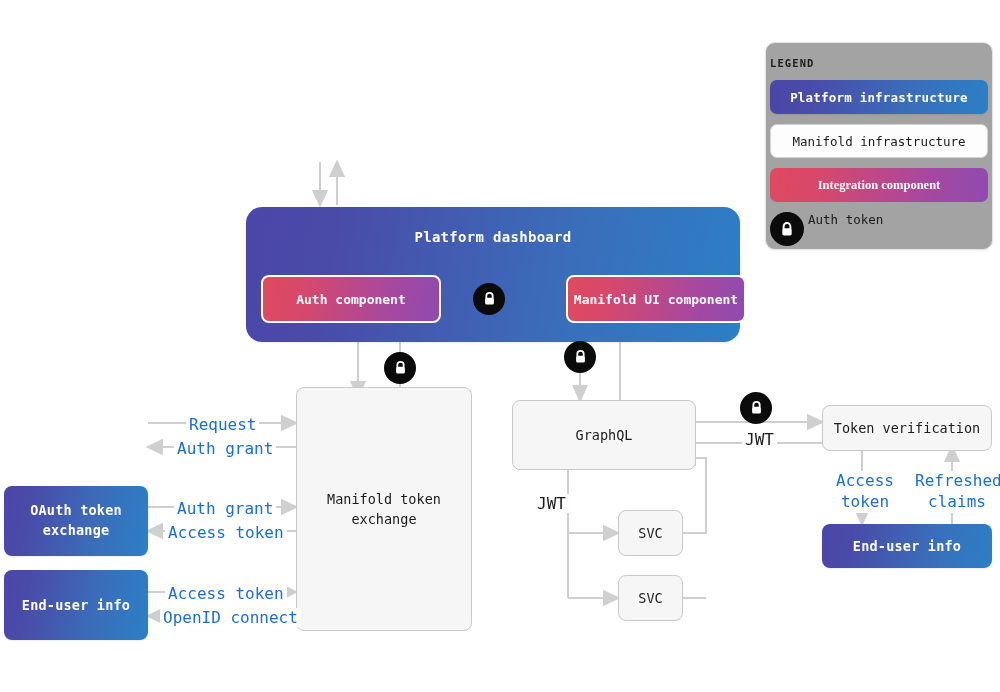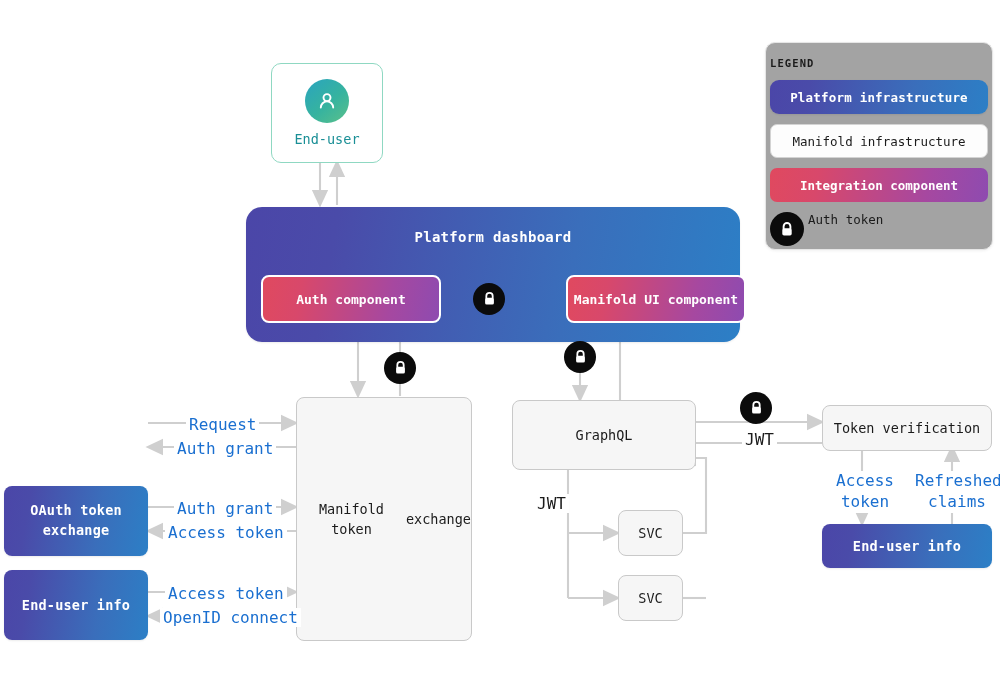--- a/index.html
+++ b/index.html
@@ -23,23 +23,23 @@
   .lock{position:absolute;width:32px;height:32px;border-radius:50%;background:#0b0b0b;display:flex;align-items:center;justify-content:center;z-index:6;}
 
   .elabel{position:absolute;color:#1a6fd0;font-size:16px;white-space:nowrap;background:#fff;padding:0 3px;z-index:4;}
   .elabel.dark{color:#1b1b1b;}
   .elabel.ctr{text-align:center;}
 
   
   #legend{position:absolute;left:765px;top:6px;width:228px;height:208px;background:#a3a3a3;border:1px solid #e6e6e6;border-radius:10px;box-shadow:0 1px 3px rgba(0,0,0,.06);box-sizing:border-box;padding:14px 4px;margin-top:36px;}
   #legend .ltitle{font-size:10.5px;font-weight:700;letter-spacing:1.1px;color:#1b1b1b;margin-bottom:11px;}
   .lrow{height:34px;border-radius:7px;display:flex;align-items:center;justify-content:center;margin-bottom:10px;font-size:12.5px;box-sizing:border-box;}
-  .lrow.plat{color:#fff;font-weight:700;border-radius:9px;}
+  .lrow.plat{color:#fff;font-weight:700;}
   .lrow.manifold{background:#fdfdfd;border:1.5px solid #d3d3d3;color:#1b1b1b;font-weight:400;}
-  .lrow.integration{border:none;color:#fff;font-weight:700;}
+  .lrow.integration{border:none;color:#fff;font-weight:700;font-family:Liberation Serif, serif;}
   .ltoken{display:flex;gap:4px;margin-top:2px;}
   .ltoken .tlab{font-size:12.5px;color:#1b1b1b;}
   .ltoken .lock{position:static;width:34px;height:34px;}
 </style>
 </head>
 <body>
 
 <div id="stage">
 
   <svg class="wires" viewBox="0 0 1000 692">
@@ -83,29 +83,20 @@
 
       <path d="M683,533 L706,533 L706,458 L681,458" marker-end="url(#ah)"></path>
       <path d="M683,598 L706,598"></path>
 
       <path d="M862,447 L862,524" marker-end="url(#ah)"></path>
 
       <path d="M952,524 L952,447" marker-end="url(#ah)"></path>
     </g>
   </svg>
 
-  <div class="node enduser-box" style="left:271px;top:63px;width:112px;height:100px;">
-    <div class="avatar">
-      <svg width="24" height="24" viewBox="0 0 24 24" aria-hidden="true">
-        <circle cx="12" cy="8.6" r="3.5" fill="none" stroke="#ffffff" stroke-width="1.9"></circle>
-        <path d="M5.8 18.6 a6.2 6.2 0 0 1 12.4 0" fill="none" stroke="#ffffff" stroke-width="1.9" stroke-linecap="round"></path>
-      </svg>
-    </div>
-    <div class="enduser-label">End-user</div>
-  </div>
 
   <div class="node plat" style="left:246px;top:207px;width:494px;height:135px;border-radius:16px;">
     <div class="dash-title">Platform dashboard</div>
   </div>
 
   <div class="node integration" style="left:261px;top:275px;width:180px;height:48px;">
     <span>Auth component</span>
   </div>
 
   <div class="node integration" style="left:566px;top:275px;width:180px;height:48px;">
@@ -115,21 +106,21 @@
 
   <div class="node plat" style="left:4px;top:486px;width:144px;height:70px;flex-direction:column;line-height:1.45;">
     <span>OAuth token</span>
     <span>exchange</span>
   </div>
 
   <div class="node plat" style="left:4px;top:570px;width:144px;height:70px;">
     <span>End-user info</span>
   </div>
 
-  <div class="node manifold" style="left:296px;top:397px;width:176px;height:244px;line-height:1.5;">
+  <div class="node manifold" style="left:296px;top:387px;width:176px;height:244px;flex-direction:column;line-height:1.5;">
     <span>Manifold token</span>
     <span>exchange</span>
   </div>
 
   <div class="node manifold" style="left:512px;top:400px;width:184px;height:70px;">
     <span>GraphQL</span>
   </div>
 
   <div class="node manifold" style="left:618px;top:510px;width:65px;height:46px;">
     <span>SVC</span>

